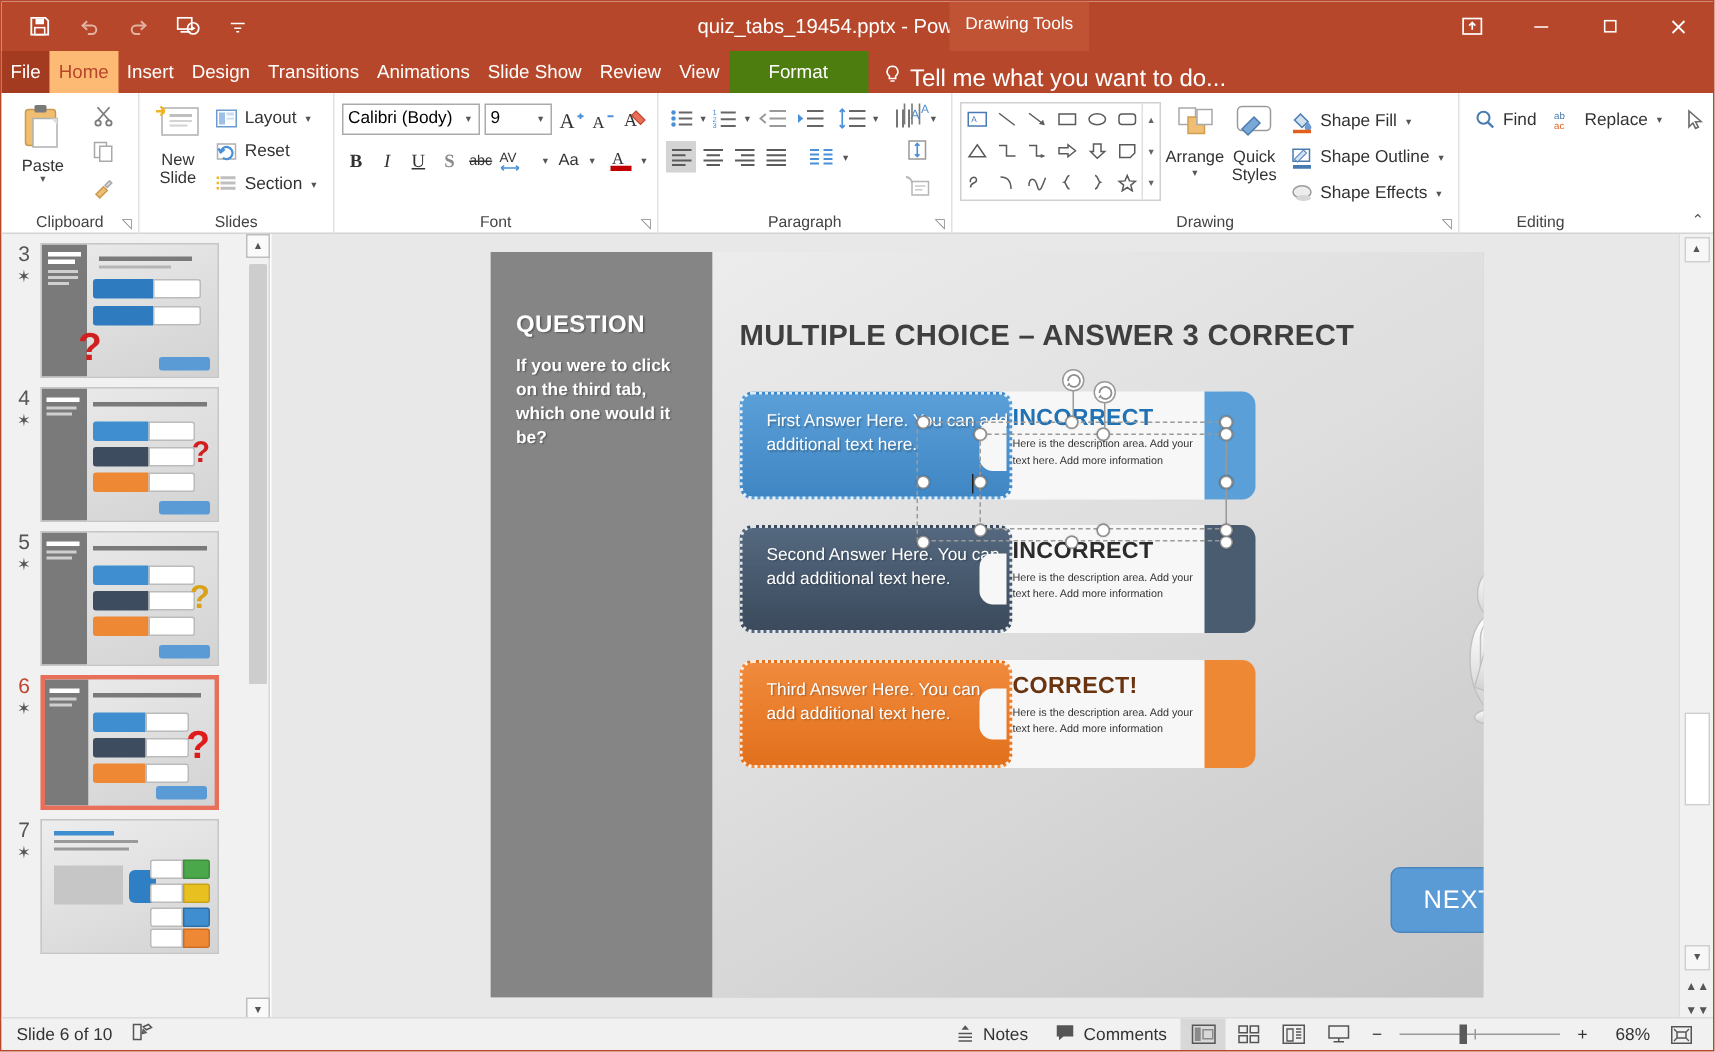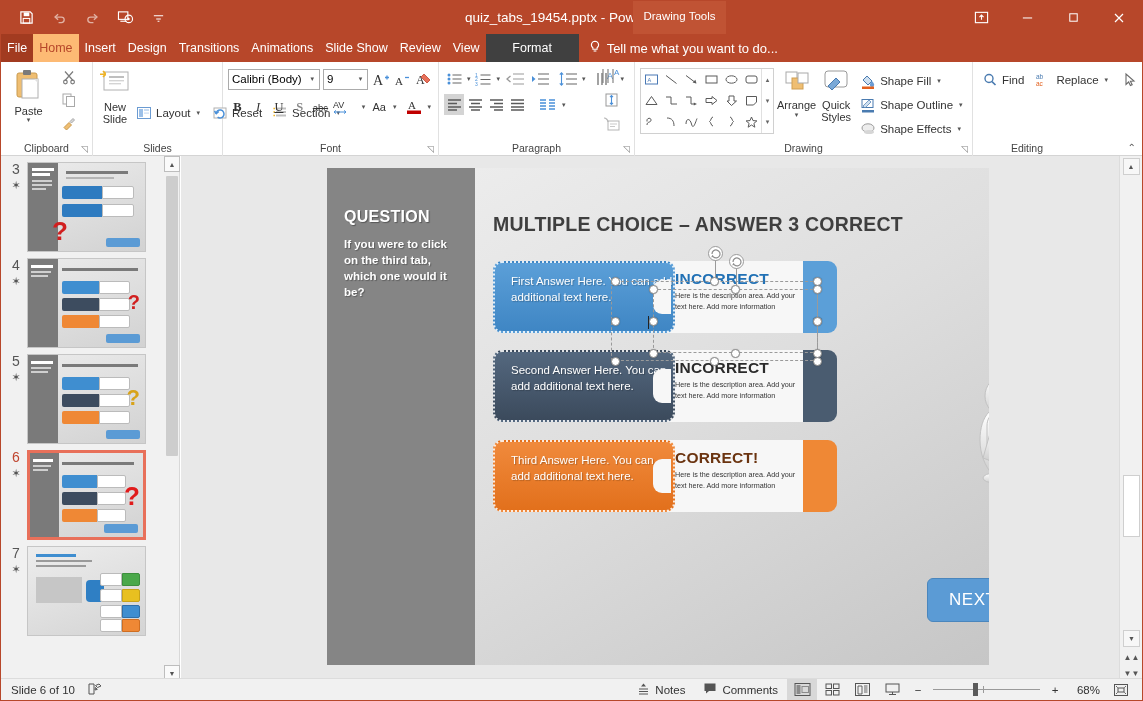--- a/index.html
+++ b/index.html
@@ -39,30 +39,30 @@
   .tabbar {
     position: absolute; left: 0; top: 33px; width: 1141px; height: 28px;
     background: #b7472a; display: flex; align-items: stretch;
   }
   .tab {
     padding: 0 6px; display: flex; align-items: center; justify-content:center;
     color: #fff; font-size: 12.5px; cursor: pointer; white-space: nowrap;
   }
   .tab.file { background: #a23b20; }
   .tab.active { background: #fdba74; color: #b7472a; text-align: right; }
-  .tab.ctx-format { background: #404040; }
+  .tab.ctx-format { background: #4d7c0f; }
   .ctxgroup {
     position: absolute; left: 632px; top: 0px; width: 93px; height: 69px;
     background: #c05334; color: #fff; font-size: 11.5px;
     display: flex; align-items: flex-start; justify-content: center; padding-top: 9px;
     pointer-events: none;
   }
   .tellme {
-    display: flex; align-items: center; gap: 6px; padding: 0 10px;
-    color: #fff; font-size: 13px; cursor: pointer;
+    display: flex; align-items: flex-end; gap: 6px; padding: 0 10px;
+    color: #fff; font-size: 16px; cursor: pointer;
   }
   .tab-right { position: absolute; right: 0; top: 0; height: 28px; display: flex; align-items: stretch; }
   .office-tut { display:flex; align-items:center; padding: 0 10px; color:#fff; font-size:12.5px; cursor:pointer;}
   .share-btn {
     display:flex; align-items:center; gap:5px; padding: 0 12px;
     background:#a23b20; color:#fff; font-size:12.5px; cursor:pointer;
   }
 
   
   .ribbon {
@@ -83,21 +83,21 @@
   .icon-sq { width:16px; height:16px; display:inline-block; flex:none; }
 
   
   .g-clip { width: 92px; display:flex; }
   .clip-paste { width:48px; display:flex; flex-direction:column; align-items:center; padding-top:3px; cursor:pointer;}
   .clip-side { width:38px; display:flex; flex-direction:column; gap:3px; padding-top:4px; align-items:center;}
 
   
   .g-slides { width: 130px; display:flex; }
   .newslide { width:52px; display:flex; flex-direction:column; align-items:center; padding-top:4px; cursor:pointer;}
-  .slides-side { display:flex; flex-direction:row; gap:2px; padding-top:4px; }
+  .slides-side { display:flex; flex-direction:column; gap:2px; padding-top:4px; }
 
   
   .g-font { width: 216px; }
   .font-row1 { display:flex; align-items:center; gap:3px; padding-top:3px;}
   .font-row2 { display:flex; align-items:center; gap:2px; padding-top:6px;}
   .fname {
     width:112px; height:21px; border:1px solid #ababab; background:#fff;
     font-size:11.5px; padding:0 3px; display:flex; align-items:center; justify-content:space-between; cursor:pointer;
   }
   .fsize {

